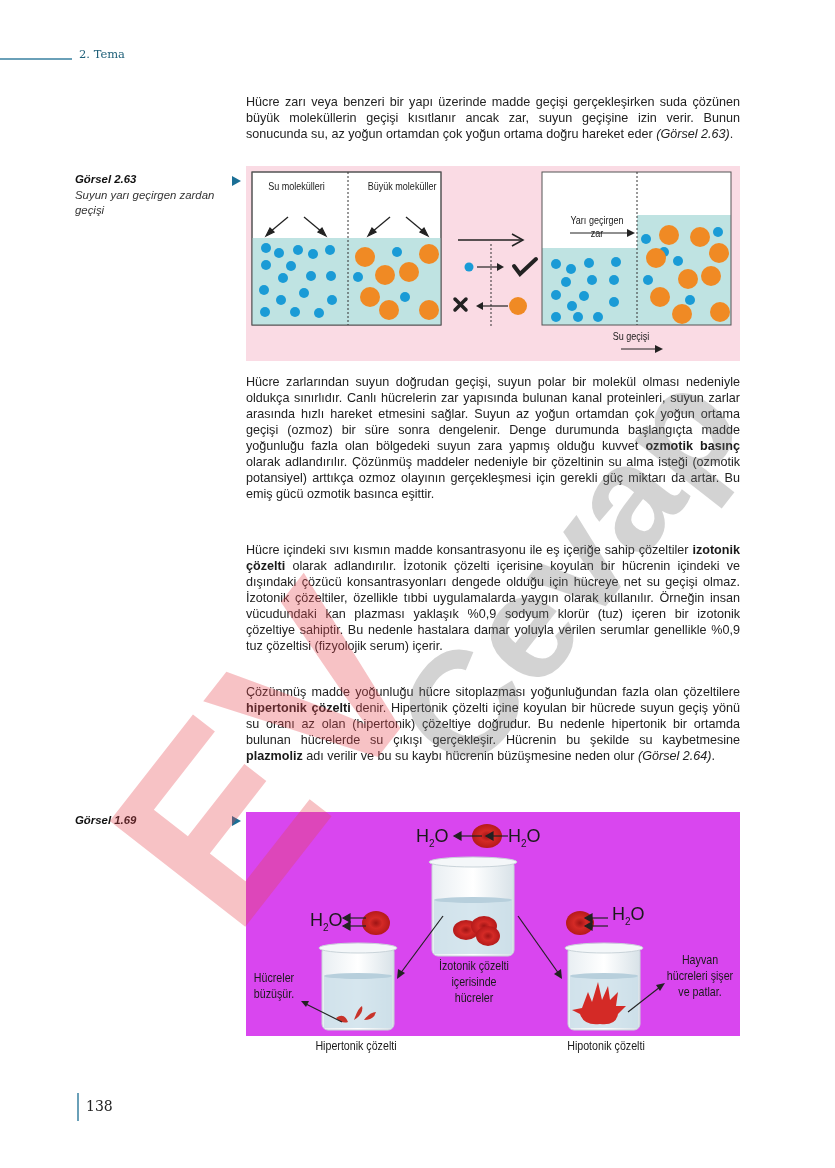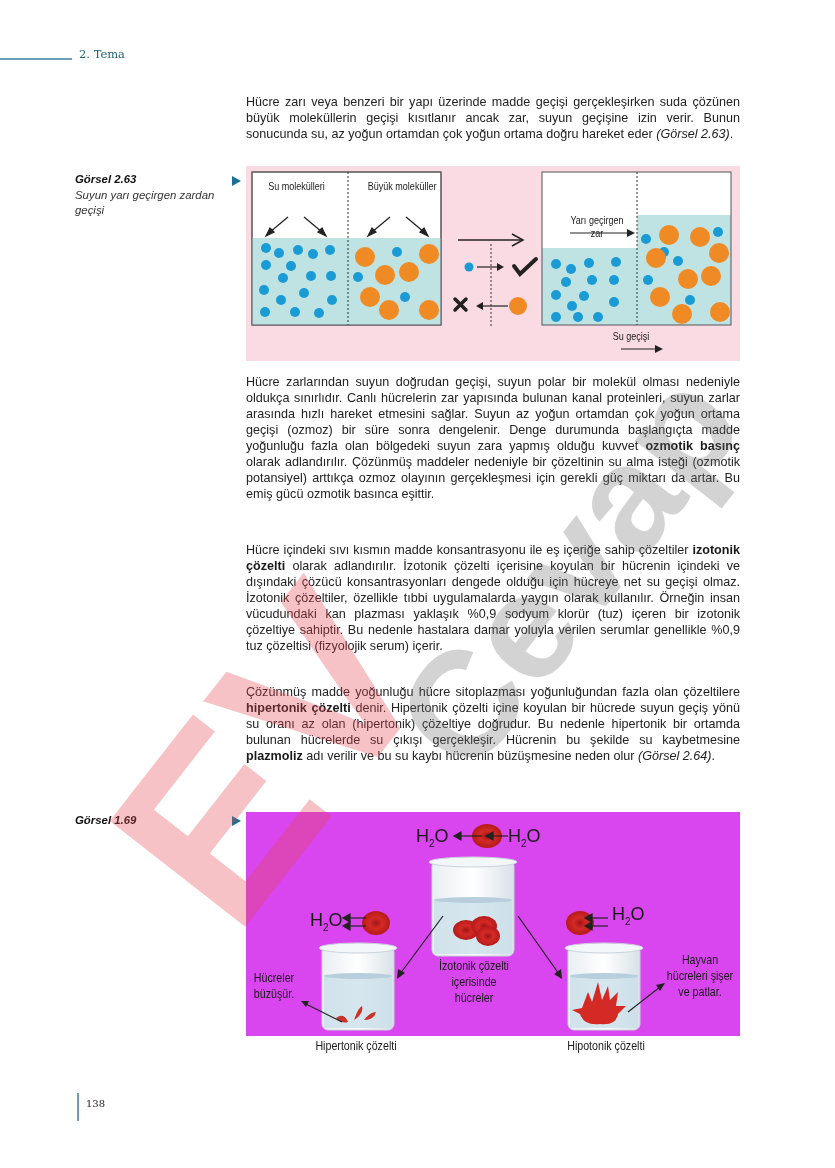--- a/index.html
+++ b/index.html
@@ -21,21 +21,21 @@
 
   .fig1 { position: absolute; left: 246px; top: 166px; width: 494px; height: 195px; background: #fadbe4; padding-left: 33px; }
   .fig2 { position: absolute; left: 246px; top: 812px; width: 494px; height: 224px; background: #d946ef; }
   .fig svg { position: absolute; left: 0; top: 0; }
   .fig-label { position: absolute; font-family: "Liberation Sans", sans-serif; font-size: 11px; color: #1a1a1a; text-align: center; transform: scaleX(0.82); transform-origin: center; line-height: 13px; white-space: nowrap; }
   .fig2-label { position: absolute; font-size: 13px; color: #1a1a1a; text-align: center; transform: scaleX(0.82); transform-origin: center; line-height: 16px; white-space: nowrap; }
   .h2o { position: absolute; font-size: 18px; color: #1a1a1a; font-family: "Liberation Sans", sans-serif; }
   .h2o sub { font-size: 10px; }
 
   .page-rule { position: absolute; left: 77px; top: 1093px; width: 2px; height: 28px; background: #6aa0b8; }
-  .page-num { position: absolute; left: 86px; top: 1098px; font-family: "DejaVu Serif", serif; font-size: 10px; color: #222; }
+  .page-num { position: absolute; left: 86px; top: 1098px; font-family: "DejaVu Serif", serif; font-size: 14px; color: #222; }
 
   .watermark { position: absolute; pointer-events: none; }
 </style>
 </head>
 <body>
 
 <div class="header-rule"></div>
 <div class="header-title">2. Tema</div>
 
 <p class="para" style="top:94px;"><span>Hücre zarı veya benzeri bir yapı üzerinde madde geçişi gerçekleşirken suda çözünen büyük moleküllerin geçişi kısıtlanır ancak zar, suyun geçişine izin verir. Bunun sonucunda su, az yoğun ortamdan çok yoğun ortama doğru hareket eder </span><i>(Görsel 2.63)</i><span>.</span></p>

